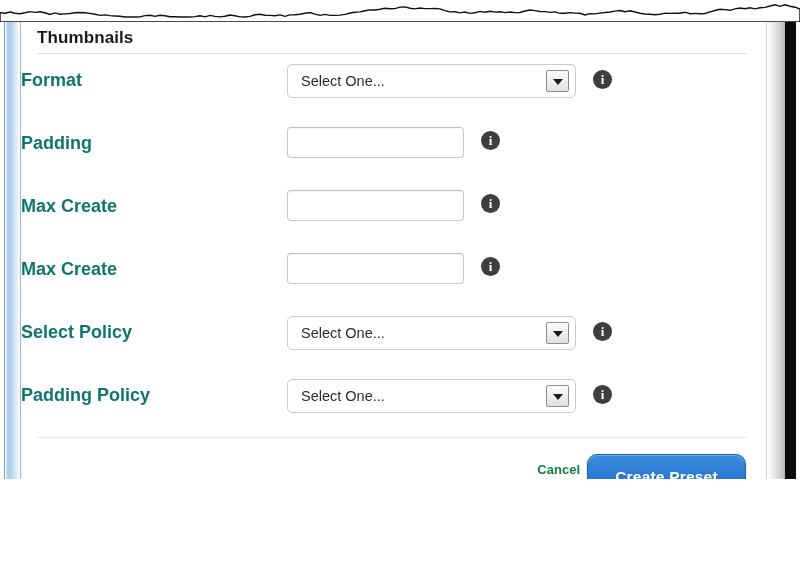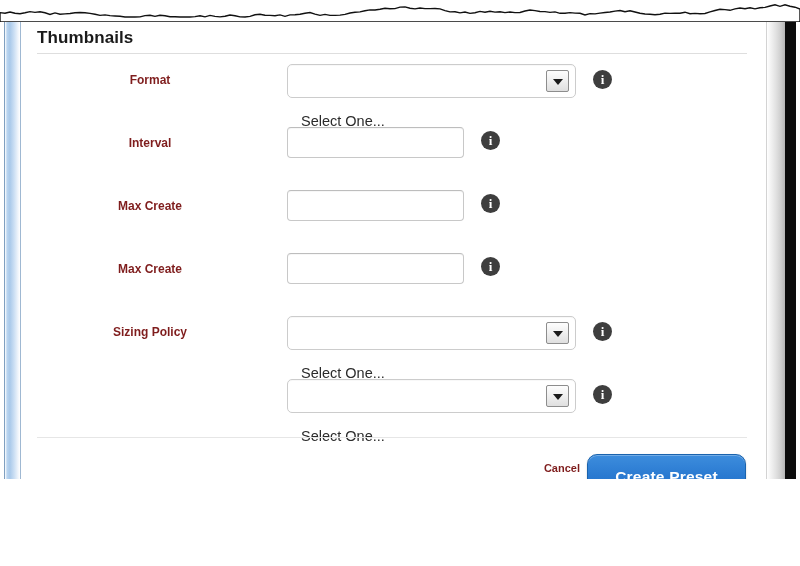--- a/index.html
+++ b/index.html
@@ -129,24 +129,24 @@
 
   .row {
     position: relative;
     height: 63px;
   }
   .row .label {
     position: absolute;
     left: 0;
     top: 0;
     width: 258px;
-    text-align: center;
-    font-size: 12px;
-    font-weight: bold;
-    color: #7f1d1d;
+    text-align: left;
+    font-size: 18px;
+    font-weight: bold;
+    color: #0f766e;
     line-height: 32px;
     white-space: nowrap;
   }
 
   
   .field-input {
     position: absolute;
     left: 266px;
     top: 0;
     width: 177px;
@@ -176,21 +176,20 @@
     box-shadow: inset 0 1px 1px rgba(0,0,0,0.03);
   }
   .field-select .sel-text {
     position: absolute;
     left: 13px;
     top: 0;
     line-height: 32px;
     font-size: 14.5px;
     color: #2b2b2b;
     white-space: nowrap;
-    margin-top: 40px;
   }
   .field-select .sel-btn {
     position: absolute;
     right: 6px;
     top: 5px;
     width: 23px;
     height: 22px;
     border: 1px solid #8d8d8d;
     border-radius: 2px;
     background: linear-gradient(to bottom, #fdfdfd 0%, #f1f1f1 45%, #dfdfdf 100%);
@@ -233,23 +232,23 @@
     left: 16px;
     top: 423px;
     width: 710px;
     height: 1px;
     background: #e6e6e6;
   }
   .cancel-link {
     position: absolute;
     right: 186px;
     top: 448px;
-    font-size: 11px;
-    font-weight: bold;
-    color: #7f1d1d;
+    font-size: 13px;
+    font-weight: bold;
+    color: #15803d;
     text-decoration: none;
     cursor: pointer;
     white-space: nowrap;
   }
   .primary-btn {
     position: absolute;
     right: 20px;
     top: 440px;
     width: 159px;
     height: 45px;
@@ -287,45 +286,46 @@
           <div class="label">Format</div>
           <div class="field-select">
             <span class="sel-text">Select One...</span>
             <span class="sel-btn">
               <span class="caret"></span>
             </span>
           </div>
           <div class="info-icon for-select">i</div>
         </div>
         <div class="row">
-          <div class="label">Interval</div>
+          <div class="label">Padding</div>
           <input type="text" class="field-input" value="" placeholder="" style="">
           <div class="info-icon for-input">i</div>
         </div>
         <div class="row">
           <div class="label">Max Create</div>
           <input type="text" class="field-input" value="" placeholder="" style="">
           <div class="info-icon for-input">i</div>
         </div>
         <div class="row">
           <div class="label">Max Create</div>
           <input type="text" class="field-input" value="" placeholder="" style="">
           <div class="info-icon for-input">i</div>
         </div>
         <div class="row">
-          <div class="label">Sizing Policy</div>
+          <div class="label">Select Policy</div>
           <div class="field-select">
             <span class="sel-text">Select One...</span>
             <span class="sel-btn">
               <span class="caret"></span>
             </span>
           </div>
           <div class="info-icon for-select">i</div>
         </div>
         <div class="row">
+          <div class="label">Padding Policy</div>
           <div class="field-select">
             <span class="sel-text">Select One...</span>
             <span class="sel-btn">
               <span class="caret"></span>
             </span>
           </div>
           <div class="info-icon for-select">i</div>
         </div>
       </div>
 

